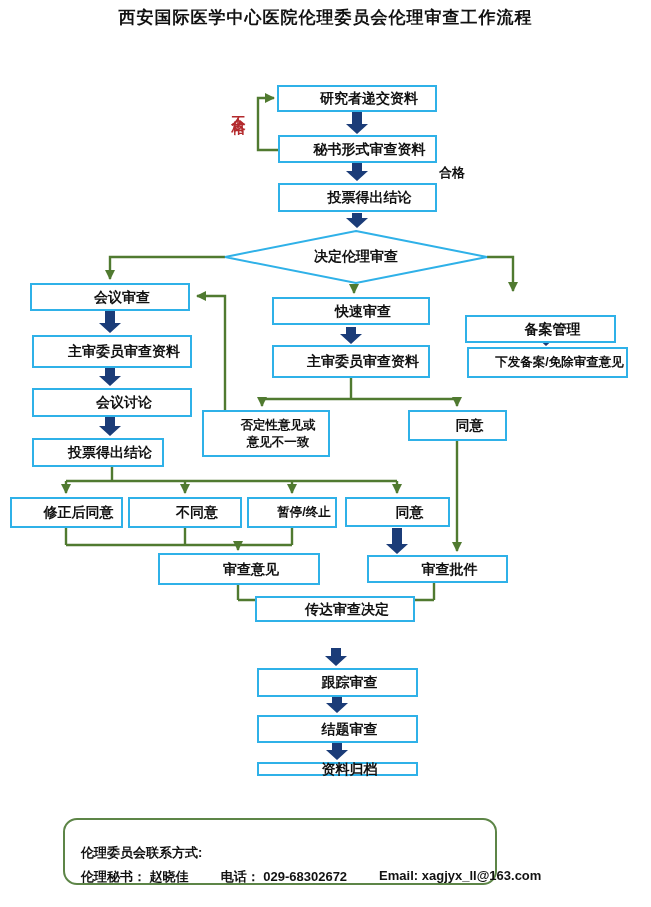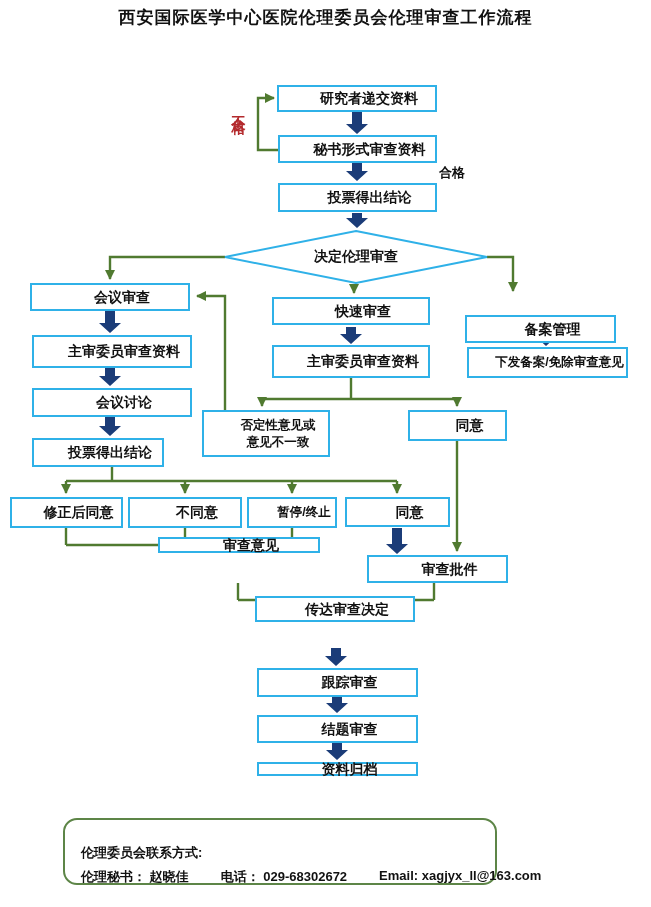--- a/index.html
+++ b/index.html
@@ -135,21 +135,21 @@
 
 <div class="node small" style="left:202px;top:410px;width:128px;height:47px;">否定性意见或
 意见不一致</div>
 <div class="node" style="left:408px;top:410px;width:99px;height:31px;">同意</div>
 
 <div class="node" style="left:10px;top:497px;width:113px;height:31px;">修正后同意</div>
 <div class="node" style="left:128px;top:497px;width:114px;height:31px;">不同意</div>
 <div class="node small" style="left:247px;top:497px;width:90px;height:31px;">暂停/终止</div>
 <div class="node" style="left:345px;top:497px;width:105px;height:30px;">同意</div>
 
-<div class="node" style="left:158px;top:537px;width:162px;height:16px;">审查意见</div>
+<div class="node" style="left:158px;top:553px;width:162px;height:32px;">审查意见</div>
 <div class="node" style="left:367px;top:555px;width:141px;height:28px;">审查批件</div>
 
 <div class="node" style="left:255px;top:596px;width:160px;height:26px;">传达审查决定</div>
 <div class="node" style="left:257px;top:668px;width:161px;height:29px;">跟踪审查</div>
 <div class="node" style="left:257px;top:715px;width:161px;height:28px;">结题审查</div>
 <div class="node" style="left:257px;top:762px;width:161px;height:14px;">资料归档</div>
 
 <div class="floatlabel vert" style="left:230px;top:104px;height:76px;">不合格</div>
 <div class="floatlabel" style="left:439px;top:164px;">合格</div>
 

